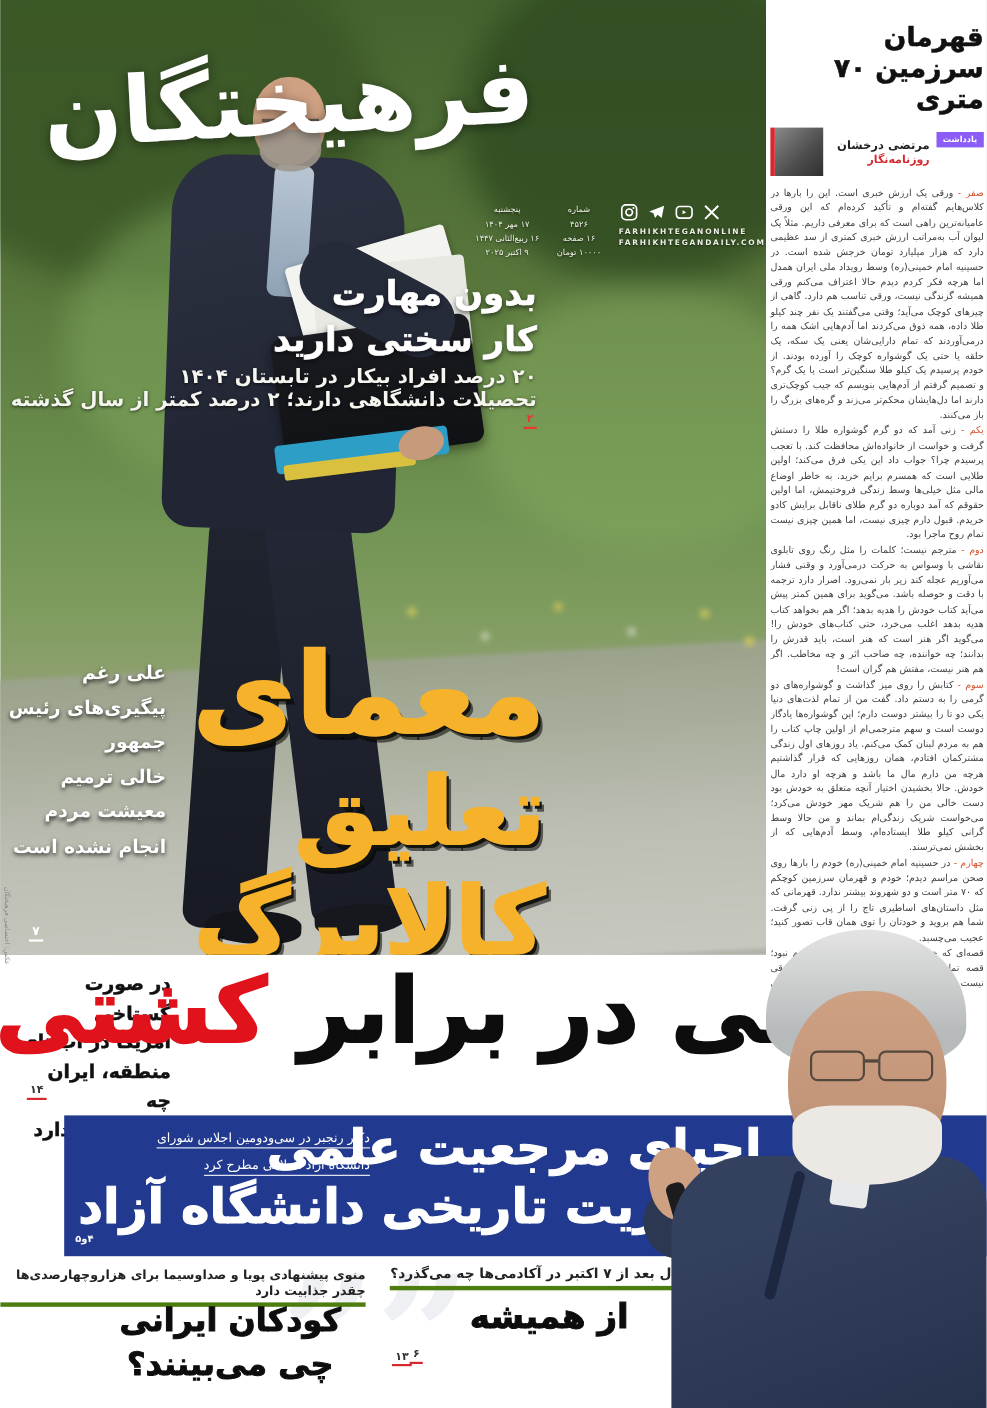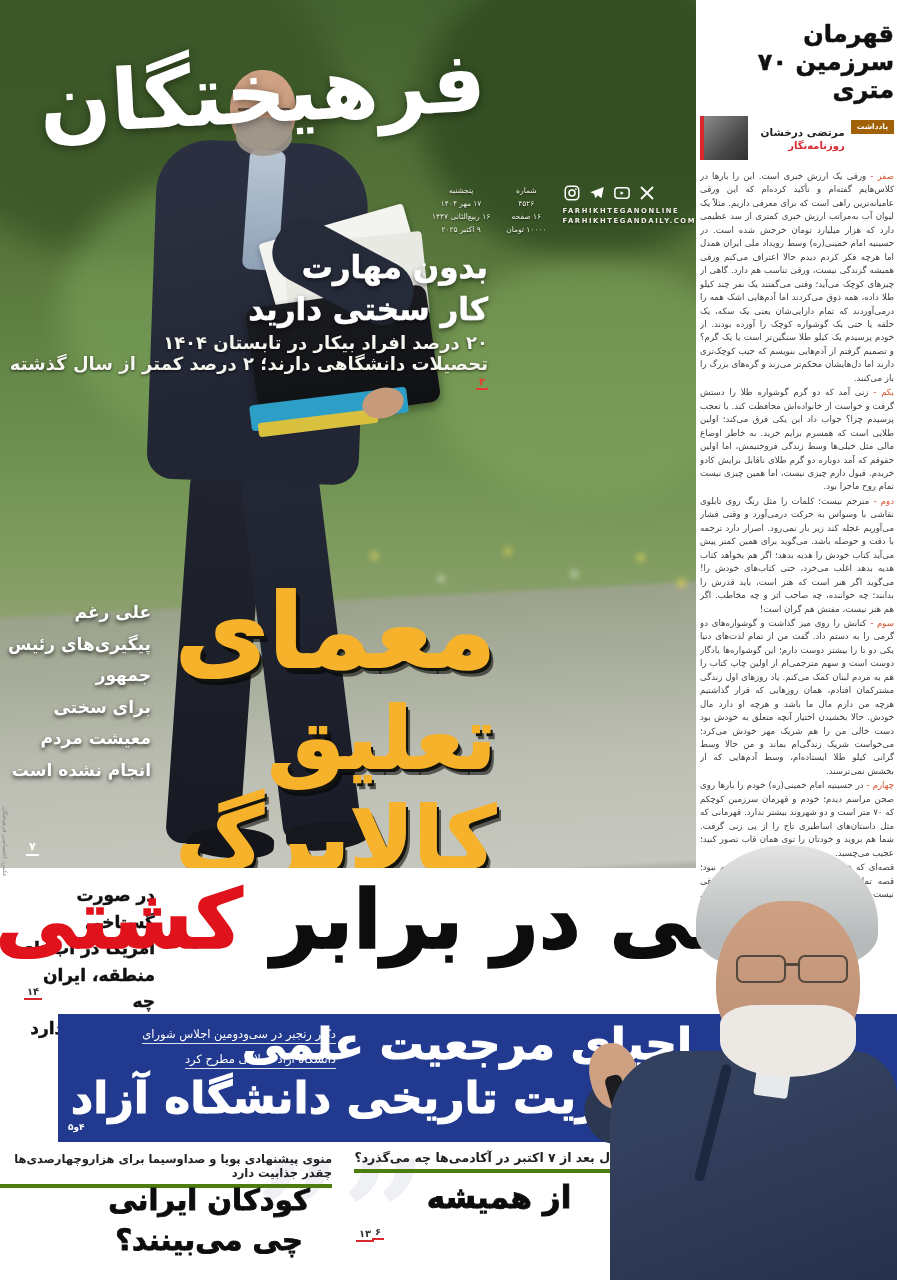--- a/index.html
+++ b/index.html
@@ -58,21 +58,21 @@
   .photo-ref{left:26px;top:840px;font-size:11px;font-weight:bold;color:#fff;border-bottom:2px solid #fff;padding:0 3px 1px;z-index:4;}
   .photo-credit{left:2px;top:806px;writing-mode:vertical-rl;font-size:6px;color:#888;letter-spacing:1px;z-index:4;}
   
   .col{left:700px;top:0;width:194px;height:845px;}
   .col-h{font-size:24px;font-weight:bold;color:#111;text-align:right;margin:20px 0 10px;letter-spacing:-.5px;-webkit-text-stroke:.5px #111;}
   .byline{display:flex;align-items:center;gap:6px;height:48px;margin-bottom:8px;}
   .by-photo{width:44px;height:44px;background:linear-gradient(135deg,#8a8a8a,#4c4c4c 60%,#303030);border-left:4px solid #d7282f;flex:0 0 auto;}
   .by-names{flex:1;text-align:right;}
   .by-name{font-size:10.5px;font-weight:bold;color:#222;}
   .by-role{font-size:10px;color:#d7282f;font-weight:bold;margin-top:2px;}
-  .by-tag{background:#a16207;color:#fff;font-size:7.5px;font-weight:bold;padding:2px 6px 3px;align-self:flex-start;margin-top:6px;}
+  .by-tag{background:#8b5cf6;color:#fff;font-size:7.5px;font-weight:bold;padding:2px 6px 3px;align-self:flex-start;margin-top:6px;}
   .col-body{height:728px;overflow:hidden;font-size:8.6px;line-height:13.45px;color:#3b3b3b;text-align:justify;}
   .col-body p{margin:0 0 1px;}
   .lead-w{color:#d4502a;font-weight:normal;}
   
   .ship-box{right:742px;top:882px;width:140px;font-size:17px;font-weight:bold;color:#111;text-align:right;line-height:26.5px;-webkit-text-stroke:.4px #111;}
   .ship-ref{left:24px;top:986px;font-size:10px;font-weight:bold;color:#333;border-bottom:2px solid #d7282f;padding:0 3px 1px;}
   .ship-h{right:40px;top:872px;width:830px;font-size:82px;font-weight:bold;color:#0d0d0d;text-align:right;
           letter-spacing:-3px;-webkit-text-stroke:1.6px currentColor;white-space:nowrap;z-index:1;}
   .ship-red{color:#e0121b;-webkit-text-stroke:1.6px #e0121b;}
   
@@ -182,21 +182,21 @@
       <div>کار سختی دارید</div>
     </div>
     <div class="abs skill-s">
       <div>۲۰ درصد افراد بیکار در تابستان ۱۴۰۴</div>
       <div>تحصیلات دانشگاهی دارند؛ ۲ درصد کمتر از سال گذشته</div>
     </div>
     <div class="abs skill-ref">۲</div>
 
     <div class="abs lead-sub">
       <div>علی رغم پیگیری‌های رئیس جمهور</div>
-      <div>برای سختی معیشت مردم انجام نشده است</div>
+      <div>خالی ترمیم معیشت مردم انجام نشده است</div>
     </div>
     <div class="abs lead-y1">معمای</div>
     <div class="abs lead-y2">تعلیق کالابرگ</div>
   </div>
 
   <div class="abs photo-ref">۷</div>
   <div class="abs photo-credit">عکس: اختصاصی فرهیختگان</div>
 
   <div class="abs col">
     <div class="col-h">قهرمان سرزمین ۷۰ متری</div>

